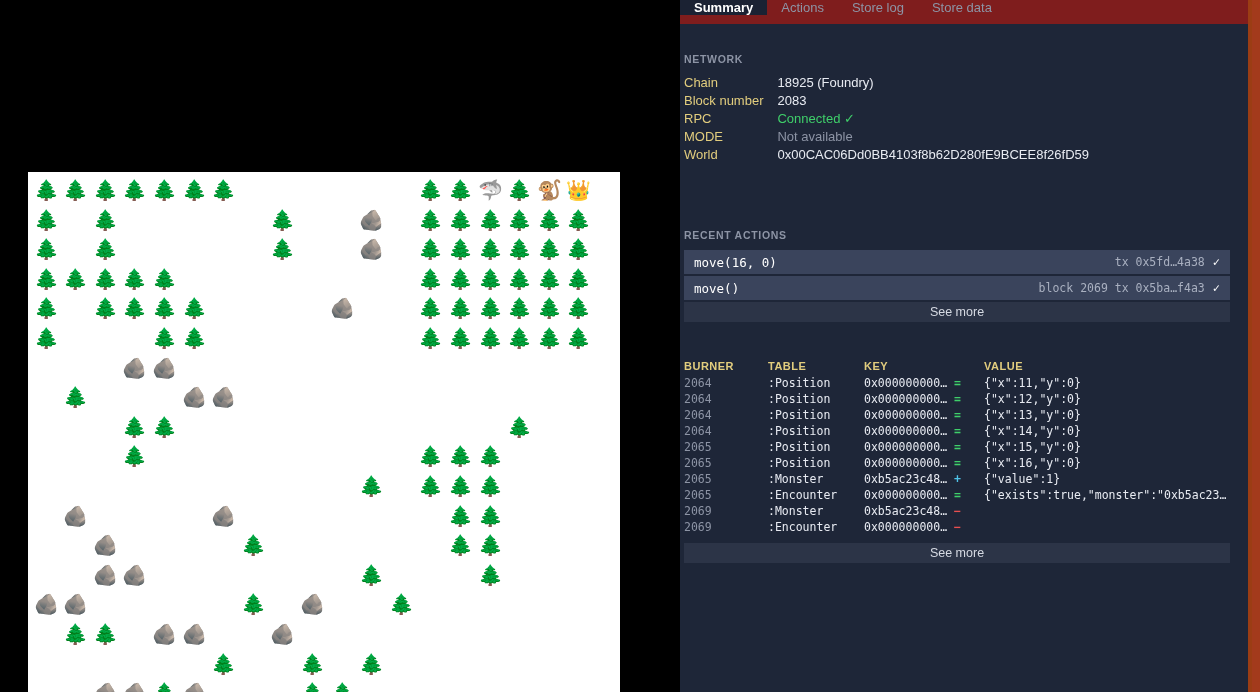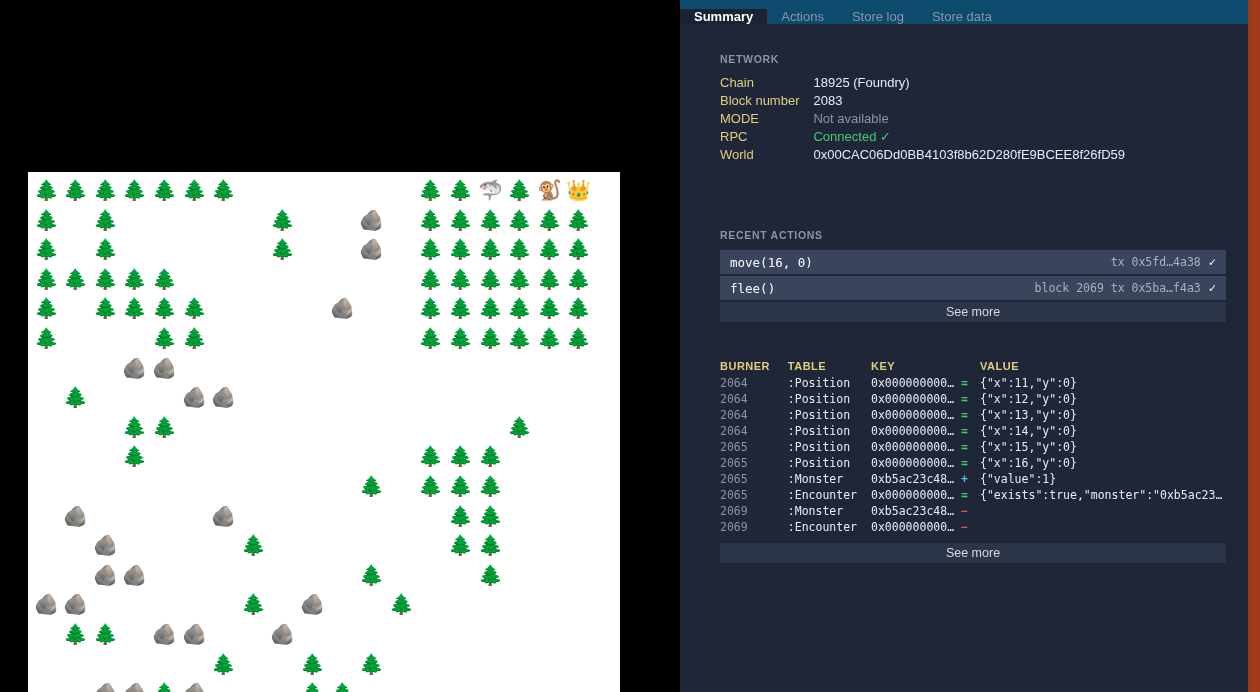--- a/index.html
+++ b/index.html
@@ -35,41 +35,41 @@
     background:#1e2638;
     color:#e6e9f0;
     font-size:13px;
   }
   #right-edge { position:absolute; left:1248px; top:0; width:12px; height:692px; background:#9b3d14; }
   #right-edge .edge-inner { position:absolute; left:4px; top:0; width:8px; height:692px; background:#a33a1c; }
 
   
   #tabbar {
     position:absolute; left:0; top:0; width:568px; height:24px;
-    background:#0c4a6e;
-    display:flex; align-items:flex-end;
+    background:#7f1d1d;
+    display:flex; align-items:flex-start;
   }
   .tab {
     padding:0 14px;
     display:flex; align-items:center;
     font-size:13px;
     color:#8d94a5;
     cursor:pointer;
     white-space:nowrap;
   }
   .tab.active {
     background:#1b2233;
     color:#ffffff;
     font-weight:bold;
   }
 
   
   #panel-content {
-    position:absolute; left:16px; top:24px; width:554px; height:668px;
-    padding:0 24px;
+    position:absolute; left:0; top:24px; width:554px; height:668px;
+    padding:0 4px;
   }
   .section-title {
     font-size:10.5px; font-weight:bold; letter-spacing:0.7px;
     color:#8d94a5;
     text-transform:uppercase;
   }
   .kv-table { border-collapse:collapse; }
   .kv-table td { padding:0; font-size:13px; line-height:18px; vertical-align:top; }
   .kv-key { color:#e2cd7e; padding-right:14px !important; white-space:nowrap; }
   .kv-val { color:#e8ebf2; }
@@ -256,26 +256,26 @@
         <tbody id="network-body">
             <tr>
               <td class="kv-key">Chain</td>
               <td class="kv-val">18925 (Foundry)</td>
             </tr>
             <tr>
               <td class="kv-key">Block number</td>
               <td class="kv-val">2083</td>
             </tr>
             <tr>
+              <td class="kv-key">RPC</td>
+              <td class="kv-val green">Connected ✓</td>
+            </tr>
+            <tr>
               <td class="kv-key">MODE</td>
               <td class="kv-val muted">Not available</td>
-            </tr>
-            <tr>
-              <td class="kv-key">RPC</td>
-              <td class="kv-val green">Connected ✓</td>
             </tr>
             <tr>
               <td class="kv-key">World</td>
               <td class="kv-val">0x00CAC06Dd0BB4103f8b62D280fE9BCEE8f26fD59</td>
             </tr>
           </tbody>
       </table>
 
       <div style="height:28px"></div>
       <div style="height:9px"></div>
@@ -283,21 +283,21 @@
       <div style="height:28px"></div>
       <div class="section-title">RECENT ACTIONS</div>
       <div style="height:9px"></div>
       <div id="actions-list">
           <div class="action-row">
             <span class="action-name">move(16, 0)</span>
             <span class="action-meta">tx 0x5fd…4a38</span>
             <span class="action-status">✓</span>
           </div>
           <div class="action-row">
-            <span class="action-name">flee()</span>
+            <span class="action-name">move()</span>
             <span class="action-meta">block 2069 tx 0x5ba…f4a3</span>
             <span class="action-status">✓</span>
           </div>
         </div>
       <div class="see-more">See more</div>
 
       <div style="height:28px"></div>
       <div style="height:10px"></div>
       <table id="store-table">
         <thead>

